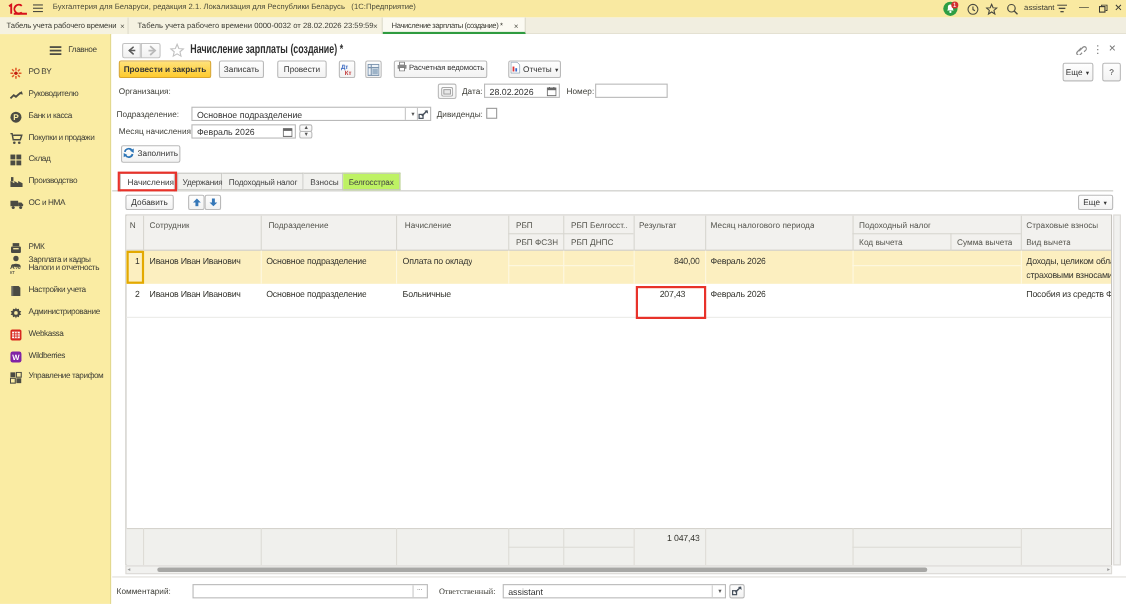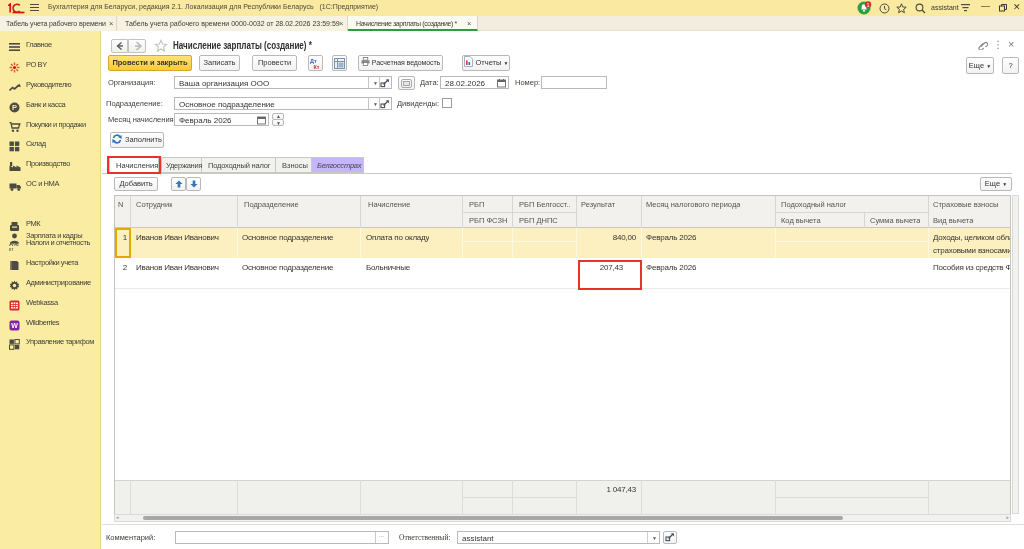--- a/index.html
+++ b/index.html
@@ -110,21 +110,21 @@
         <span class="tx" style="left:8px;">Табель учета рабочего времени 0000-0032 от 28.02.2026 23:59:59</span>
         <span class="cl" style="left:222px;">×</span>
       </div>
     <div class="tab active" style="left:348px;width:130px;">
         <span class="tx" style="left:8px;letter-spacing:-0.4px;">Начисление зарплаты (создание) *</span>
         <span class="cl" style="left:119px;">×</span>
       </div>
   </div>
 
   <div id="sidebar">
-    <div class="mitem" style="top:5px;">
+    <div class="mitem" style="top:5px;margin-left:36px;">
         <span class="mico"><svg width="11" height="11" viewBox="0 0 11 11">
             <rect x="0" y="1" width="11" height="1.6" fill="#4b4b43"></rect>
             <rect x="0" y="4.2" width="11" height="1.6" fill="#4b4b43"></rect>
             <rect x="0" y="7.4" width="11" height="1.6" fill="#4b4b43"></rect>
           </svg></span>
         <span class="mtx">Главное</span>
       </div>
     <div class="mitem" style="top:25px;">
         <span class="mico"><svg width="11" height="11" viewBox="0 0 11 11">
             <g stroke="#e05a28" stroke-width="1.4">
@@ -302,31 +302,20 @@
         <rect x="0.5" y="3.5" width="9" height="3.6" rx="0.5" fill="#888"></rect>
         <rect x="2.5" y="6" width="5" height="3.5" fill="#fff" stroke="#777" stroke-width="0.9"></rect>
       </svg>Расчетная ведомость</div>
   <div class="btn" style="left:462px;top:55px;width:48px;height:16px;line-height:14px;"><svg width="9" height="11" viewBox="0 0 9 11" style="vertical-align:-2px;margin-right:3px;">
         <path d="M0.5 0.5 H6 L8.5 3 V10.5 H0.5 Z" fill="#fff" stroke="#9ab" stroke-width="0.9"></path>
         <rect x="2" y="4.5" width="1.6" height="4.5" fill="#d33"></rect>
         <rect x="4.5" y="6" width="1.6" height="3" fill="#36c"></rect>
       </svg>Отчеты <span style="font-size:5px;">▼</span></div>
 
   <span class="lbl" style="left:108px;top:78px;">Организация:</span>
-  <div class="inp" style="left:174px;top:76px;width:218px;height:13px;">
-      <span class="itx">Ваша организация ООО</span>
-      <span style="position:absolute;right:22px;top:0;height:100%;border-left:1px solid #c6c6c6;"></span>
-      <span style="position:absolute;right:13px;top:3px;font-size:5px;color:#555;">▼</span>
-      <span style="position:absolute;right:11px;top:0;height:100%;border-left:1px solid #c6c6c6;"></span>
-      <svg width="10" height="10" viewBox="0 0 10 10" style="position:absolute;right:1px;top:1px;">
-        <rect x="1" y="5" width="3.6" height="3.6" fill="none" stroke="#46505c" stroke-width="1.1"></rect>
-        <line x1="3.5" y1="6.5" x2="8" y2="2" stroke="#46505c" stroke-width="1.3"></line>
-        <polygon points="8.8,1.2 9.2,4.4 5.8,1.6" fill="#46505c"></polygon>
-      </svg>
-    </div>
   <div class="btn" style="left:398px;top:76px;width:17px;height:14px;"><svg width="11" height="9" viewBox="0 0 11 9" style="margin-top:2px;">
         <rect x="0.5" y="0.5" width="10" height="8" rx="1.5" fill="none" stroke="#a9a9a9" stroke-width="1"></rect>
         <rect x="2.5" y="2.5" width="6" height="4" fill="#e8e8e8" stroke="#9d9d9d" stroke-width="0.9"></rect>
       </svg></div>
   <span class="lbl" style="left:420px;top:78px;">Дата:</span>
   <div class="inp" style="left:440px;top:76px;width:69px;height:13px;">
       <span class="itx">28.02.2026</span>
       <svg width="9" height="9" viewBox="0 0 9 9" style="position:absolute;right:2px;top:2px;">
         <rect x="0.5" y="1" width="8" height="7" fill="#fff" stroke="#666" stroke-width="0.9"></rect>
         <rect x="0.5" y="1" width="8" height="2" fill="#666"></rect>
@@ -380,21 +369,21 @@
     </div>
   <div class="abs" style="left:161px;top:157px;width:41px;height:16px;background:#f1f1ee;border:1px solid #c8c8c4;font-size:7.5px;color:#444;">
       <span style="position:absolute;left:4px;top:3px;letter-spacing:-0.25px;">Удержания</span>
     </div>
   <div class="abs" style="left:202px;top:157px;width:74px;height:16px;background:#f1f1ee;border:1px solid #c8c8c4;border-left:none;font-size:7.5px;color:#444;">
       <span style="position:absolute;left:6px;top:3px;letter-spacing:-0.2px;">Подоходный налог</span>
     </div>
   <div class="abs" style="left:276px;top:157px;width:36px;height:16px;background:#f1f1ee;border:1px solid #c8c8c4;border-left:none;font-size:7.5px;color:#444;">
       <span style="position:absolute;left:6px;top:3px;">Взносы</span>
     </div>
-  <div class="abs" style="left:312px;top:157px;width:52px;height:16px;background:#c4b5fd;border:1px solid #c8c8c4;border-left:none;font-size:7.5px;color:#444;font-style:italic;">
+  <div class="abs" style="left:312px;top:157px;width:52px;height:16px;background:#bef264;border:1px solid #c8c8c4;border-left:none;font-size:7.5px;color:#444;">
       <span style="position:absolute;left:5px;top:3px;letter-spacing:-0.2px;">Белгосстрах</span>
     </div>
   <div class="abs" style="left:107px;top:156px;width:54px;height:18px;border:2px solid #e8322a;z-index:4;"></div>
 
   <div class="btn" style="left:114px;top:177px;width:44px;height:14px;line-height:12px;">Добавить</div>
   <div class="btn" style="left:171px;top:177px;width:15px;height:14px;"><svg width="8" height="8" viewBox="0 0 9 9" style="margin-top:2px;">
         <polygon points="4.5,0.5 8.5,4.5 6,4.5 6,8.5 3,8.5 3,4.5 0.5,4.5" fill="#3577b8"></polygon>
       </svg></div>
   <div class="btn" style="left:186px;top:177px;width:15px;height:14px;"><svg width="8" height="8" viewBox="0 0 9 9" style="margin-top:2px;">
         <polygon points="4.5,8.5 8.5,4.5 6,4.5 6,0.5 3,0.5 3,4.5 0.5,4.5" fill="#3577b8"></polygon>

